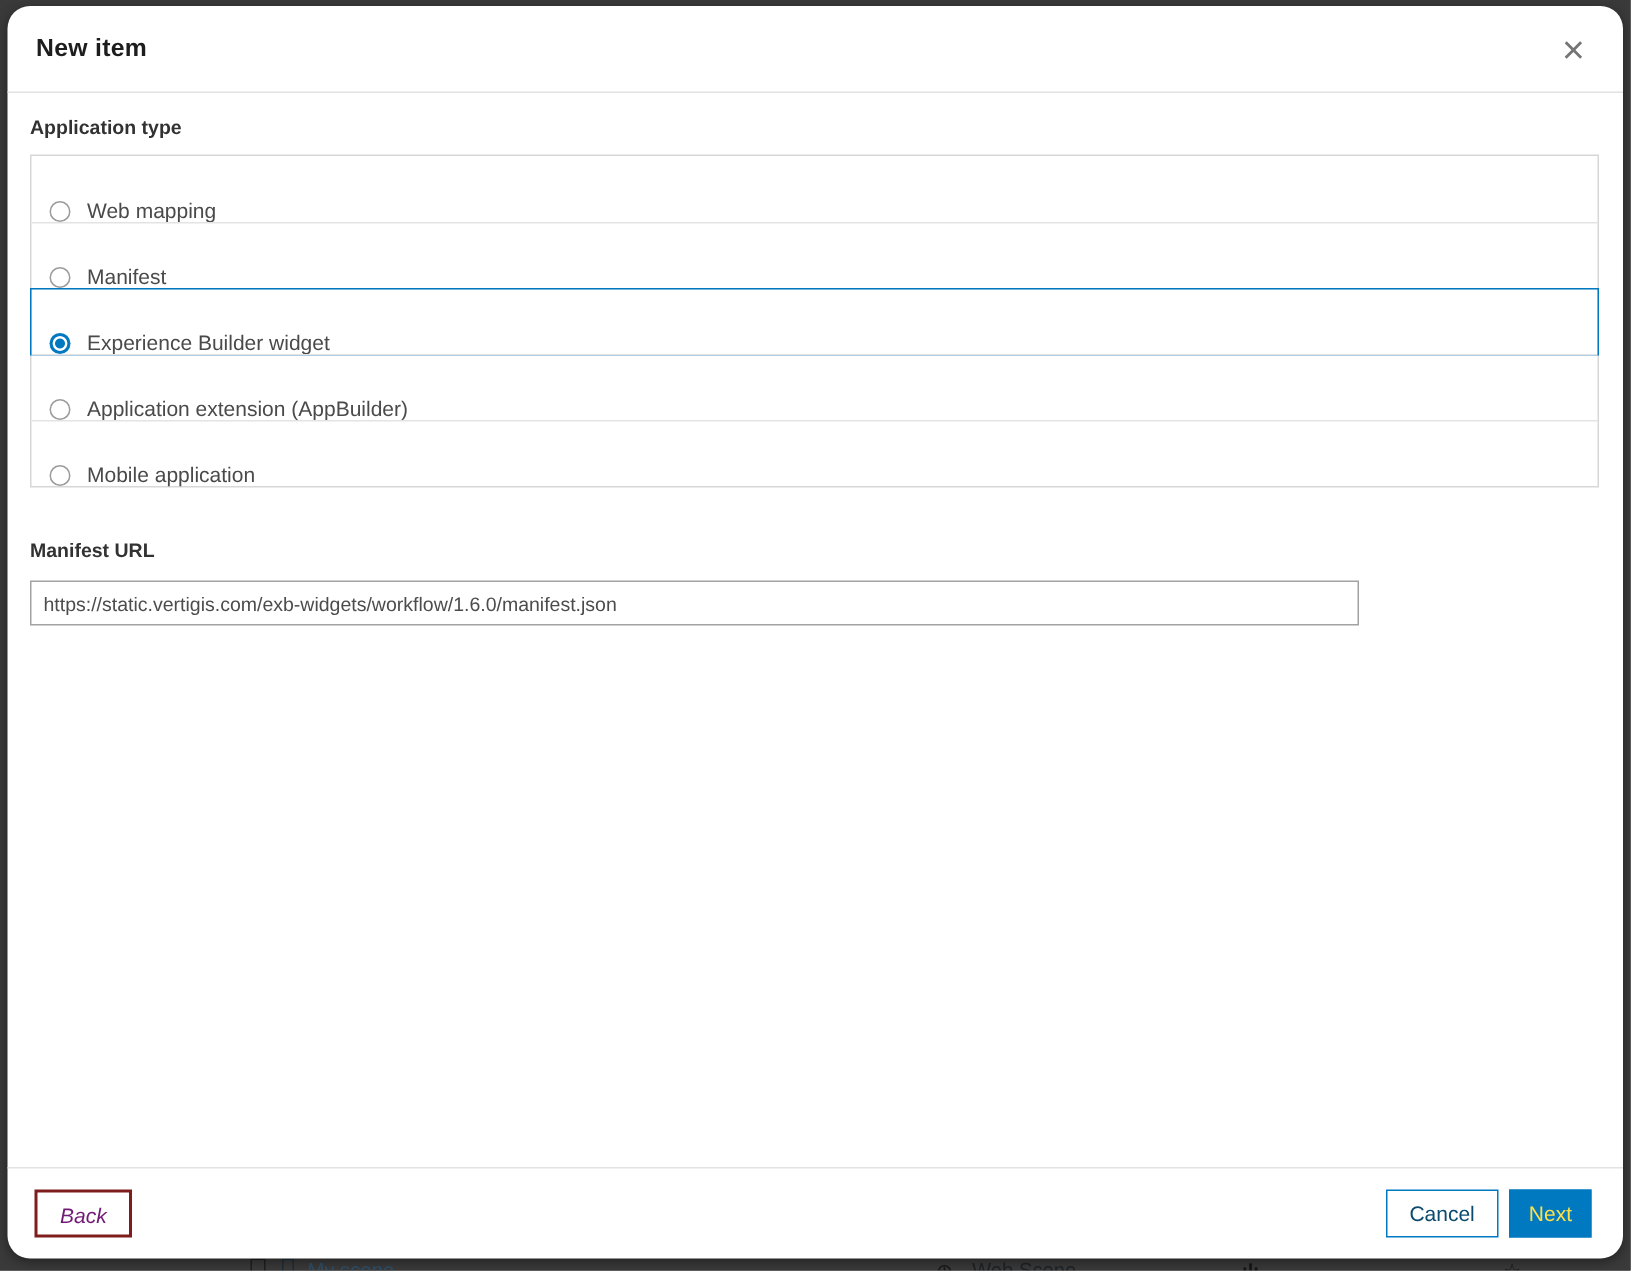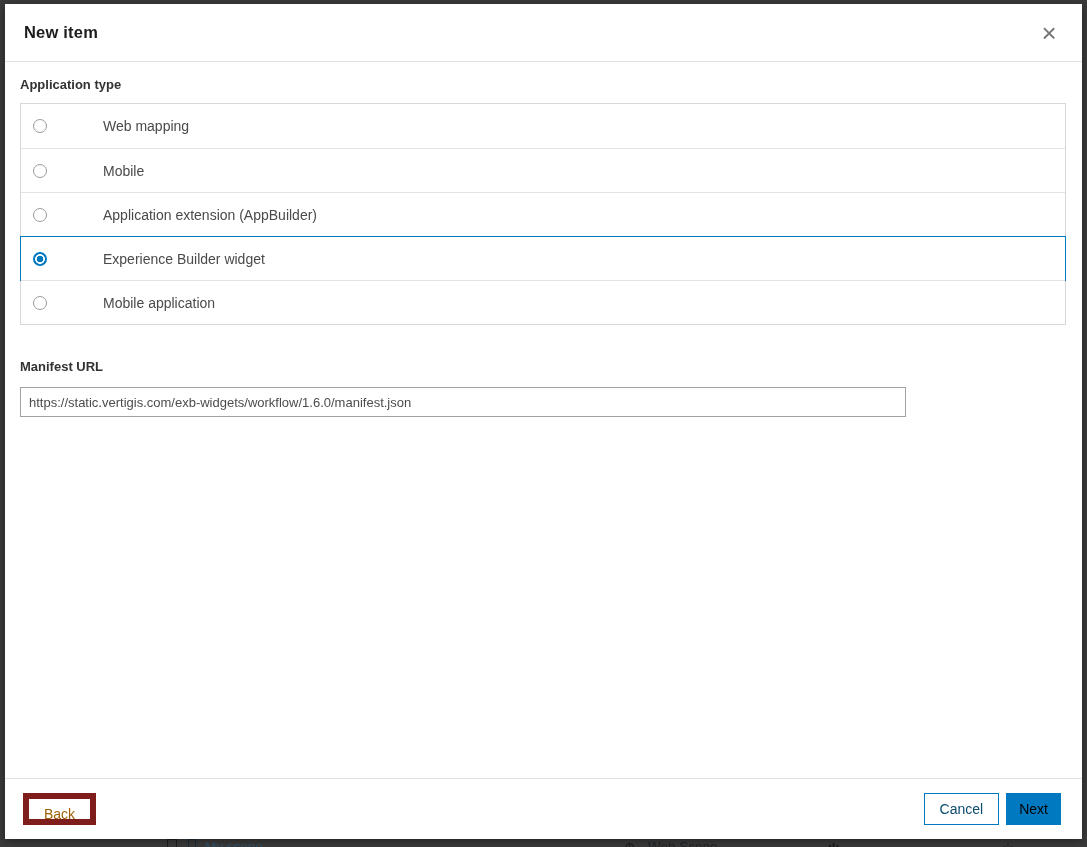--- a/index.html
+++ b/index.html
@@ -12,55 +12,55 @@
   .bg-strip { position:absolute; left:0; top:839px; width:1087px; height:8px; overflow:hidden; }
   .bg-strip .bg-item { position:absolute; top:0; font-size:13.5px; line-height:16px; white-space:nowrap; }
   .bg-checkbox { position:absolute; left:167px; top:0; width:10px; height:10px; border:1.5px solid #1d1f21; background:transparent; }
   .bg-doc-icon { position:absolute; left:188px; top:0; width:8px; height:10px; border:1.5px solid #1d2d3a; }
   .bg-link { color:#2f5068; }
   .bg-text { color:#1f2326; }
   .bg-glyph { color:#15171a; font-size:12px; }
 
   
   .dialog { position:absolute; left:5px; top:4px; width:1077px; height:835px;
-            background:#ffffff; border-radius:0; box-shadow:0 2px 8px rgba(0,0,0,.4); }
+            background:#ffffff; border-radius:15px; box-shadow:0 2px 8px rgba(0,0,0,.4); }
 
   .dialog-header { height:58px; display:flex; align-items:center; padding:0 19px;
                    border-bottom:1px solid #e2e2e2; }
   .dialog-title { font-size:16.5px; font-weight:700; color:#1d1d1d; letter-spacing:.2px; }
   .close-btn { margin-left:auto; width:28px; height:28px; border:none; background:none;
                font-size:26px; font-weight:400; line-height:26px; color:#757575; cursor:pointer; }
 
   .dialog-body { padding:0 16px 16px 15px; }
 
   .section-label { font-size:13px; font-weight:700; color:#323232; margin-top:15px; line-height:15px; }
 
   .option-list { margin-top:11px; border:1px solid #d7d7d7; background:#fff; }
-  .option { position:relative; height:44px; display:flex; align-items:center; padding:0 12px; cursor:pointer;gap:45px; }
+  .option { position:relative; height:44px; display:flex; align-items:flex-end; padding:0 12px; cursor:pointer; }
   .option + .option { border-top:1px solid #e3e3e3; }
   .option.selected::after { content:""; position:absolute; inset:-1px; border:1px solid #0079c1; pointer-events:none; }
   .radio { flex:none; width:14px; height:14px; border-radius:50%; border:1px solid #9b9b9b; background:#fff; }
   .radio.checked { border:none;
       background: radial-gradient(circle at center,
         #0079c1 0, #0079c1 3px, #ffffff 3.6px, #ffffff 4.6px, #0079c1 5.2px, #0079c1 100%); }
   .option-label { margin-left:11px; font-size:14px; color:#4a4a4a; }
 
   .manifest-label { margin-top:34px; }
   .url-input { display:block; margin-top:13px; width:886px; height:30px; border:1px solid #a2a2a2;
                padding:0 8px; font-size:13px; color:#4c4c4c; font-family:"Liberation Sans","DejaVu Sans",sans-serif;
                background:#fff; }
 
   .dialog-footer { position:absolute; left:0; right:0; bottom:0; height:61px;
                    border-top:1px solid #e2e2e2; display:flex; align-items:center;
                    padding:0 21px 0 18px; }
   .btn { height:32px; padding:0 15px; font-size:14px; font-family:inherit; cursor:pointer;
          border-radius:0; line-height:30px; }
-  .btn-back { background:#fff; border:6px solid #7f1d1d; color:#a16207; }
+  .btn-back { background:#fff; border:2px solid #7f1d1d; color:#701a75;font-style:italic; }
   .btn-cancel { background:#fff; border:1px solid #0079c1; color:#0c4a6e; margin-left:auto; }
-  .btn-next { background:#0079c1; border:1px solid #0079c1; color:#000000; margin-left:7px; padding:0 12px; }
+  .btn-next { background:#0079c1; border:1px solid #0079c1; color:#fde047; margin-left:7px; padding:0 12px; }
 </style>
 </head>
 <body>
 
 <div class="stage">
 
   <div class="bg-strip">
     <span class="bg-checkbox"></span>
     <span class="bg-doc-icon"></span>
     <span class="bg-item bg-link" style="left:205px;">My scene</span>
@@ -82,29 +82,29 @@
 
       <div class="section-label">Application type</div>
 
       <div class="option-list">
           <div class="option">
     <span class="radio"></span>
     <span class="option-label">Web mapping</span>
   </div>
           <div class="option">
     <span class="radio"></span>
-    <span class="option-label">Mobile</span>
+    <span class="option-label">Manifest</span>
+  </div>
+          <div class="option selected">
+    <span class="radio checked"></span>
+    <span class="option-label">Experience Builder widget</span>
   </div>
           <div class="option">
     <span class="radio"></span>
     <span class="option-label">Application extension (AppBuilder)</span>
-  </div>
-          <div class="option selected">
-    <span class="radio checked"></span>
-    <span class="option-label">Experience Builder widget</span>
   </div>
           <div class="option">
     <span class="radio"></span>
     <span class="option-label">Mobile application</span>
   </div>
         </div>
 
       <div class="section-label manifest-label">Manifest URL</div>
 
       <input class="url-input" type="text" value="https://static.vertigis.com/exb-widgets/workflow/1.6.0/manifest.json" style="">

